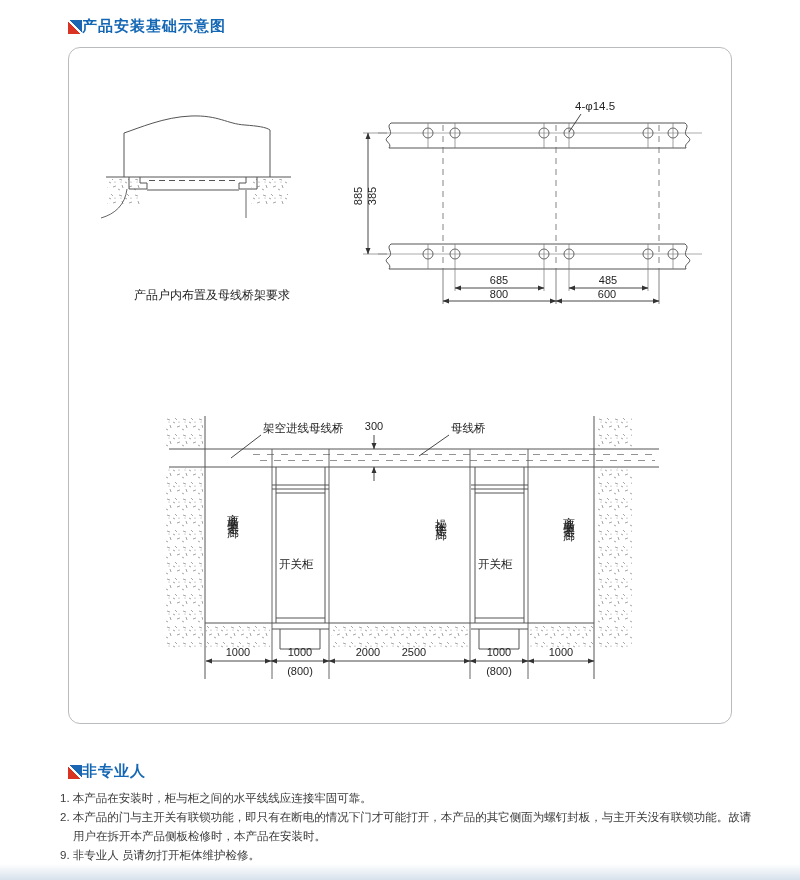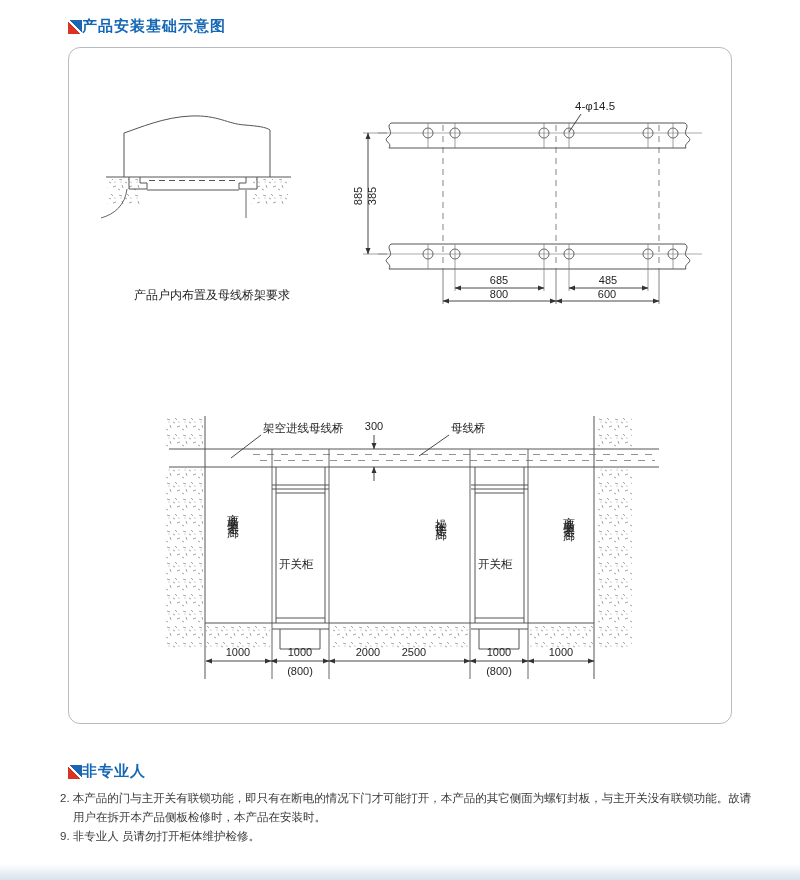--- a/index.html
+++ b/index.html
@@ -230,19 +230,20 @@
     <div class="cab" style="left:210px;top:509px;">开关柜</div>
     <div class="cab" style="left:409px;top:509px;">开关柜</div>
   </div>
 
   <div class="sec-head" style="top:762px;">
     <span class="flag"></span>
     <span class="sec-title">非专业人</span>
   </div>
 
   <div class="notes">
+    <div class="note-line">1. 本产品在安装时，柜与柜之间的水平线线应连接牢固可靠。</div>
     <div class="note-line">2. 本产品的门与主开关有联锁功能，即只有在断电的情况下门才可能打开，本产品的其它侧面为螺钉封板，与主开关没有联锁功能。故请</div>
     <div class="note-line indent">用户在拆开本产品侧板检修时，本产品在安装时。</div>
     <div class="note-line">9. 非专业人 员请勿打开柜体维护检修。</div>
   </div>
 
   <div class="bottom-fade"></div>
 </div>
 
 </body></html>

